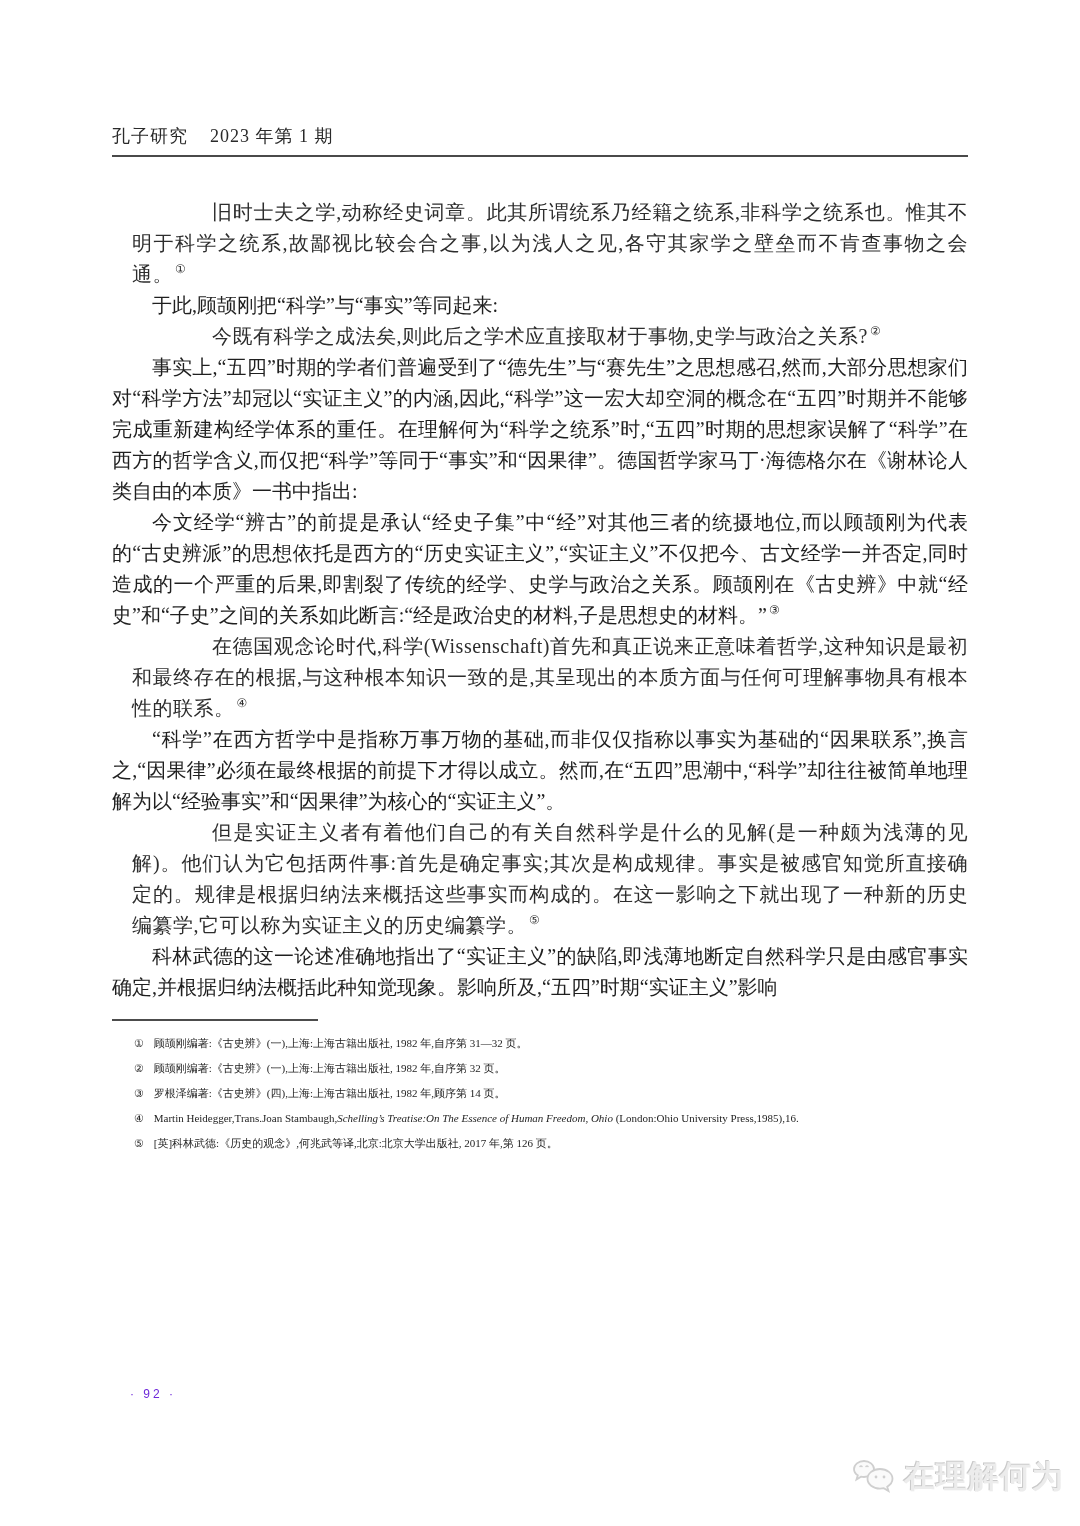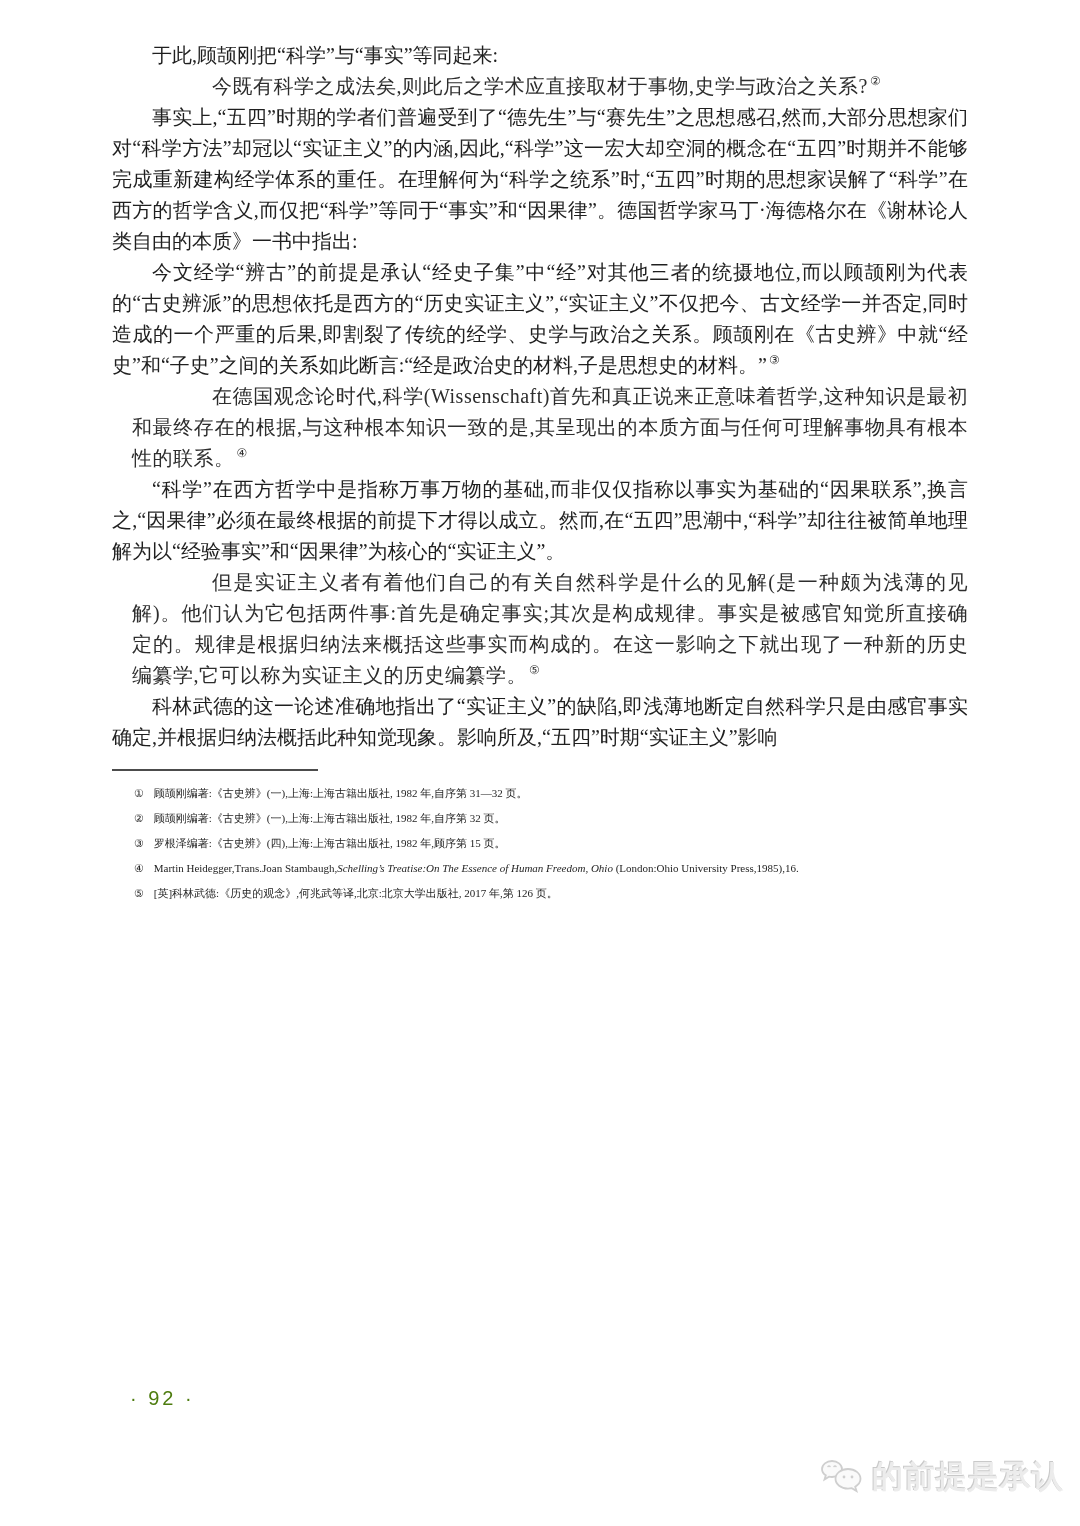--- a/index.html
+++ b/index.html
@@ -72,23 +72,23 @@
   }
   .footnote { text-indent: 2em; text-align: justify; margin: 0; }
   .fn-label { margin-right: 0.9em; }
 
   
   .page-number {
     position: absolute;
     left: 130px;
     top: 1387px;
     font-family: "Liberation Sans", "DejaVu Sans", sans-serif;
-    font-size: 20px;
+    font-size: 12px;
     letter-spacing: 3px;
-    color: #4d7c0f;
+    color: #6d28d9;
   }
 
   
   .watermark {
     position: absolute;
     right: 16px;
     top: 1456px;
     display: flex;
     align-items: center;
     gap: 8px;
@@ -104,51 +104,59 @@
     white-space: nowrap;
   }
   .wm-icon { display: block; }
 </style>
 </head>
 <body>
 
 <div class="page">
   <div class="content">
 
+    <div class="header">
+      <div class="header-row">
+        <span>孔子研究</span>
+        <span>2023 年第 1 期</span>
+      </div>
+      <hr class="header-rule">
+    </div>
 
     <div class="body-text">
+      <p class="quote"><span>旧时士夫之学,动称经史词章。此其所谓统系乃经籍之统系,非科学之统系也。惟其不明于科学之统系,故鄙视比较会合之事,以为浅人之见,各守其家学之壁垒而不肯查事物之会通。</span><sup class="fn-mark">①</sup></p>
       <p class="para"><span>于此,顾颉刚把“科学”与“事实”等同起来:</span></p>
       <p class="quote"><span>今既有科学之成法矣,则此后之学术应直接取材于事物,史学与政治之关系?</span><sup class="fn-mark">②</sup></p>
       <p class="para"><span>事实上,“五四”时期的学者们普遍受到了“德先生”与“赛先生”之思想感召,然而,大部分思想家们对“科学方法”却冠以“实证主义”的内涵,因此,“科学”这一宏大却空洞的概念在“五四”时期并不能够完成重新建构经学体系的重任。在理解何为“科学之统系”时,“五四”时期的思想家误解了“科学”在西方的哲学含义,而仅把“科学”等同于“事实”和“因果律”。德国哲学家马丁·海德格尔在《谢林论人类自由的本质》一书中指出:</span></p>
       <p class="para"><span>今文经学“辨古”的前提是承认“经史子集”中“经”对其他三者的统摄地位,而以顾颉刚为代表的“古史辨派”的思想依托是西方的“历史实证主义”,“实证主义”不仅把今、古文经学一并否定,同时造成的一个严重的后果,即割裂了传统的经学、史学与政治之关系。顾颉刚在《古史辨》中就“经史”和“子史”之间的关系如此断言:“经是政治史的材料,子是思想史的材料。”</span><sup class="fn-mark">③</sup></p>
       <p class="quote"><span>在德国观念论时代,科学(Wissenschaft)首先和真正说来正意味着哲学,这种知识是最初和最终存在的根据,与这种根本知识一致的是,其呈现出的本质方面与任何可理解事物具有根本性的联系。</span><sup class="fn-mark">④</sup></p>
       <p class="para"><span>“科学”在西方哲学中是指称万事万物的基础,而非仅仅指称以事实为基础的“因果联系”,换言之,“因果律”必须在最终根据的前提下才得以成立。然而,在“五四”思潮中,“科学”却往往被简单地理解为以“经验事实”和“因果律”为核心的“实证主义”。</span></p>
       <p class="quote"><span>但是实证主义者有着他们自己的有关自然科学是什么的见解(是一种颇为浅薄的见解)。他们认为它包括两件事:首先是确定事实;其次是构成规律。事实是被感官知觉所直接确定的。规律是根据归纳法来概括这些事实而构成的。在这一影响之下就出现了一种新的历史编纂学,它可以称为实证主义的历史编纂学。</span><sup class="fn-mark">⑤</sup></p>
       <p class="para"><span>科林武德的这一论述准确地指出了“实证主义”的缺陷,即浅薄地断定自然科学只是由感官事实确定,并根据归纳法概括此种知觉现象。影响所及,“五四”时期“实证主义”影响</span></p>
     </div>
 
     <div class="footnotes">
       <div class="fn-sep"></div>
       <p class="footnote"><span class="fn-label">①</span><span>顾颉刚编著:《古史辨》(一),上海:上海古籍出版社, 1982 年,自序第 31—32 页。</span></p>
       <p class="footnote"><span class="fn-label">②</span><span>顾颉刚编著:《古史辨》(一),上海:上海古籍出版社, 1982 年,自序第 32 页。</span></p>
-      <p class="footnote"><span class="fn-label">③</span><span>罗根泽编著:《古史辨》(四),上海:上海古籍出版社, 1982 年,顾序第 15 页。</span></p>
+      <p class="footnote"><span class="fn-label">③</span><span>罗根泽编著:《古史辨》(四),上海:上海古籍出版社, 1982 年,顾序第 14 页。</span></p>
       <p class="footnote"><span class="fn-label">④</span><span>Martin Heidegger,Trans.Joan Stambaugh,</span><i>Schelling’s Treatise:On The Essence of Human Freedom, Ohio</i><span> (London:Ohio University Press,1985),16.</span></p>
       <p class="footnote"><span class="fn-label">⑤</span><span>[英]科林武德:《历史的观念》,何兆武等译,北京:北京大学出版社, 2017 年,第 126 页。</span></p>
     </div>
 
   </div>
 
   <div class="page-number">· 92 ·</div>
 
   <div class="watermark">
     <svg class="wm-icon" width="46" height="40" viewBox="0 0 46 40" fill="none" xmlns="http://www.w3.org/2000/svg">
 
       <path d="M14 4 C8.5 4 4 7.6 4 12 C4 14.6 5.5 16.9 7.8 18.3 L6.5 22.5 L11 19.7 C12 19.9 13 20 14 20 C19.5 20 24 16.4 24 12 C24 7.6 19.5 4 14 4 Z" stroke="#cfcfcf" stroke-width="1.8" fill="#fafafa"></path>
       <path d="M10 9.5 Q11 8.3 12 9.5" stroke="#cfcfcf" stroke-width="1.5" fill="none" stroke-linecap="round"></path>
       <path d="M16 9.5 Q17 8.3 18 9.5" stroke="#cfcfcf" stroke-width="1.5" fill="none" stroke-linecap="round"></path>
 
       <path d="M30 12 C23 12 17.5 16.4 17.5 21.8 C17.5 27.2 23 31.6 30 31.6 C31.3 31.6 32.6 31.45 33.8 31.15 L38.5 34 L37.2 29.7 C40.2 27.9 42.5 25.1 42.5 21.8 C42.5 16.4 37 12 30 12 Z" stroke="#cfcfcf" stroke-width="1.8" fill="#fafafa"></path>
       <circle cx="26" cy="20" r="1.4" fill="#cfcfcf"></circle>
       <circle cx="34" cy="20" r="1.4" fill="#cfcfcf"></circle>
     </svg>
-    <span class="watermark-text">的前提是承认</span>
+    <span class="watermark-text">在理解何为</span>
   </div>
 </div>
 
 </body></html>

